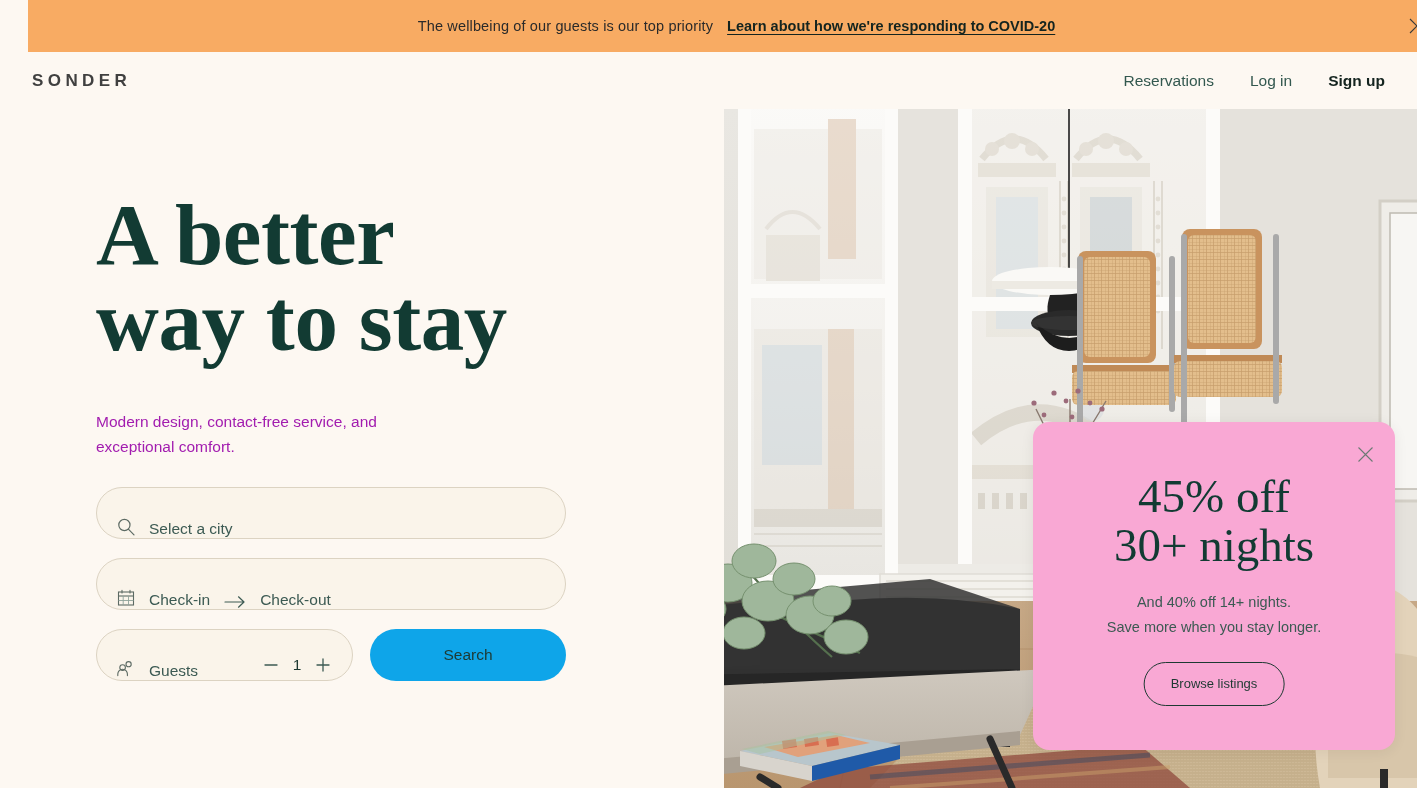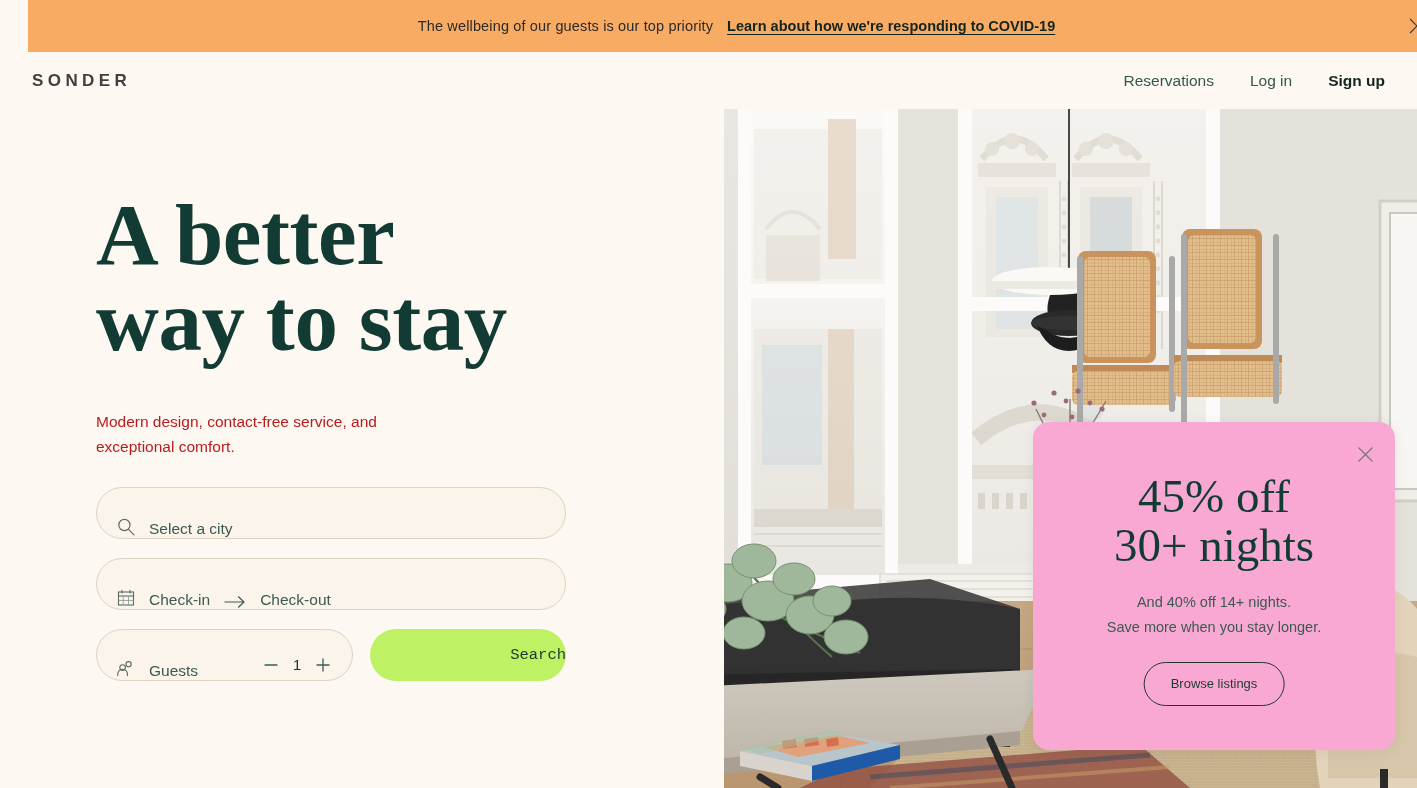--- a/index.html
+++ b/index.html
@@ -132,21 +132,21 @@
     white-space: pre-line;
   }
 
   .subhead {
     position: absolute;
     left: 96px;
     top: 300px;
     width: 360px;
     font-size: 15.5px;
     line-height: 1.62;
-    color: #b91c1c;
+    color: #a21caf;
     white-space: pre-line;
   }
 
   
   .field {
     position: absolute;
     background: #FAF4EA;
     border: 1px solid #DCD3C2;
     border-radius: 34px;
     display: flex;
@@ -216,26 +216,25 @@
   }
 
   .search-btn {
     position: absolute;
     left: 370px;
     top: 520px;
     width: 196px;
     height: 52px;
     border: none;
     border-radius: 34px;
-    background: #bef264;
+    background: #0ea5e9;
     color: #1E3932;
-    font-family: Liberation Mono, monospace;
+    font-family: Liberation Sans, sans-serif;
     font-size: 15.5px;
     cursor: pointer;
-    text-align: right;
   }
 
   
   .promo-card {
     position: absolute;
     left: 1021px;
     top: 422px;
     width: 362px;
     height: 328px;
     background: #f9a8d4;
@@ -294,21 +293,21 @@
     font-size: 13px;
     cursor: pointer;
     white-space: nowrap;
   }
 </style>
 </head>
 <body>
 
 <div class="banner">
   <span class="banner-text">The wellbeing of our guests is our top priority</span>
-  <a class="banner-link">Learn about how we're responding to COVID-19</a>
+  <a class="banner-link">Learn about how we're responding to COVID-20</a>
   <div class="banner-close">
     <svg width="18" height="18" viewBox="0 0 18 18">
       <path d="M2 2 L16 16 M16 2 L2 16" stroke="#3A3A3A" stroke-width="1.1" fill="none"></path>
     </svg>
   </div>
 </div>
 
 <div class="header">
   <div class="logo">SONDER</div>
   <div class="nav">

